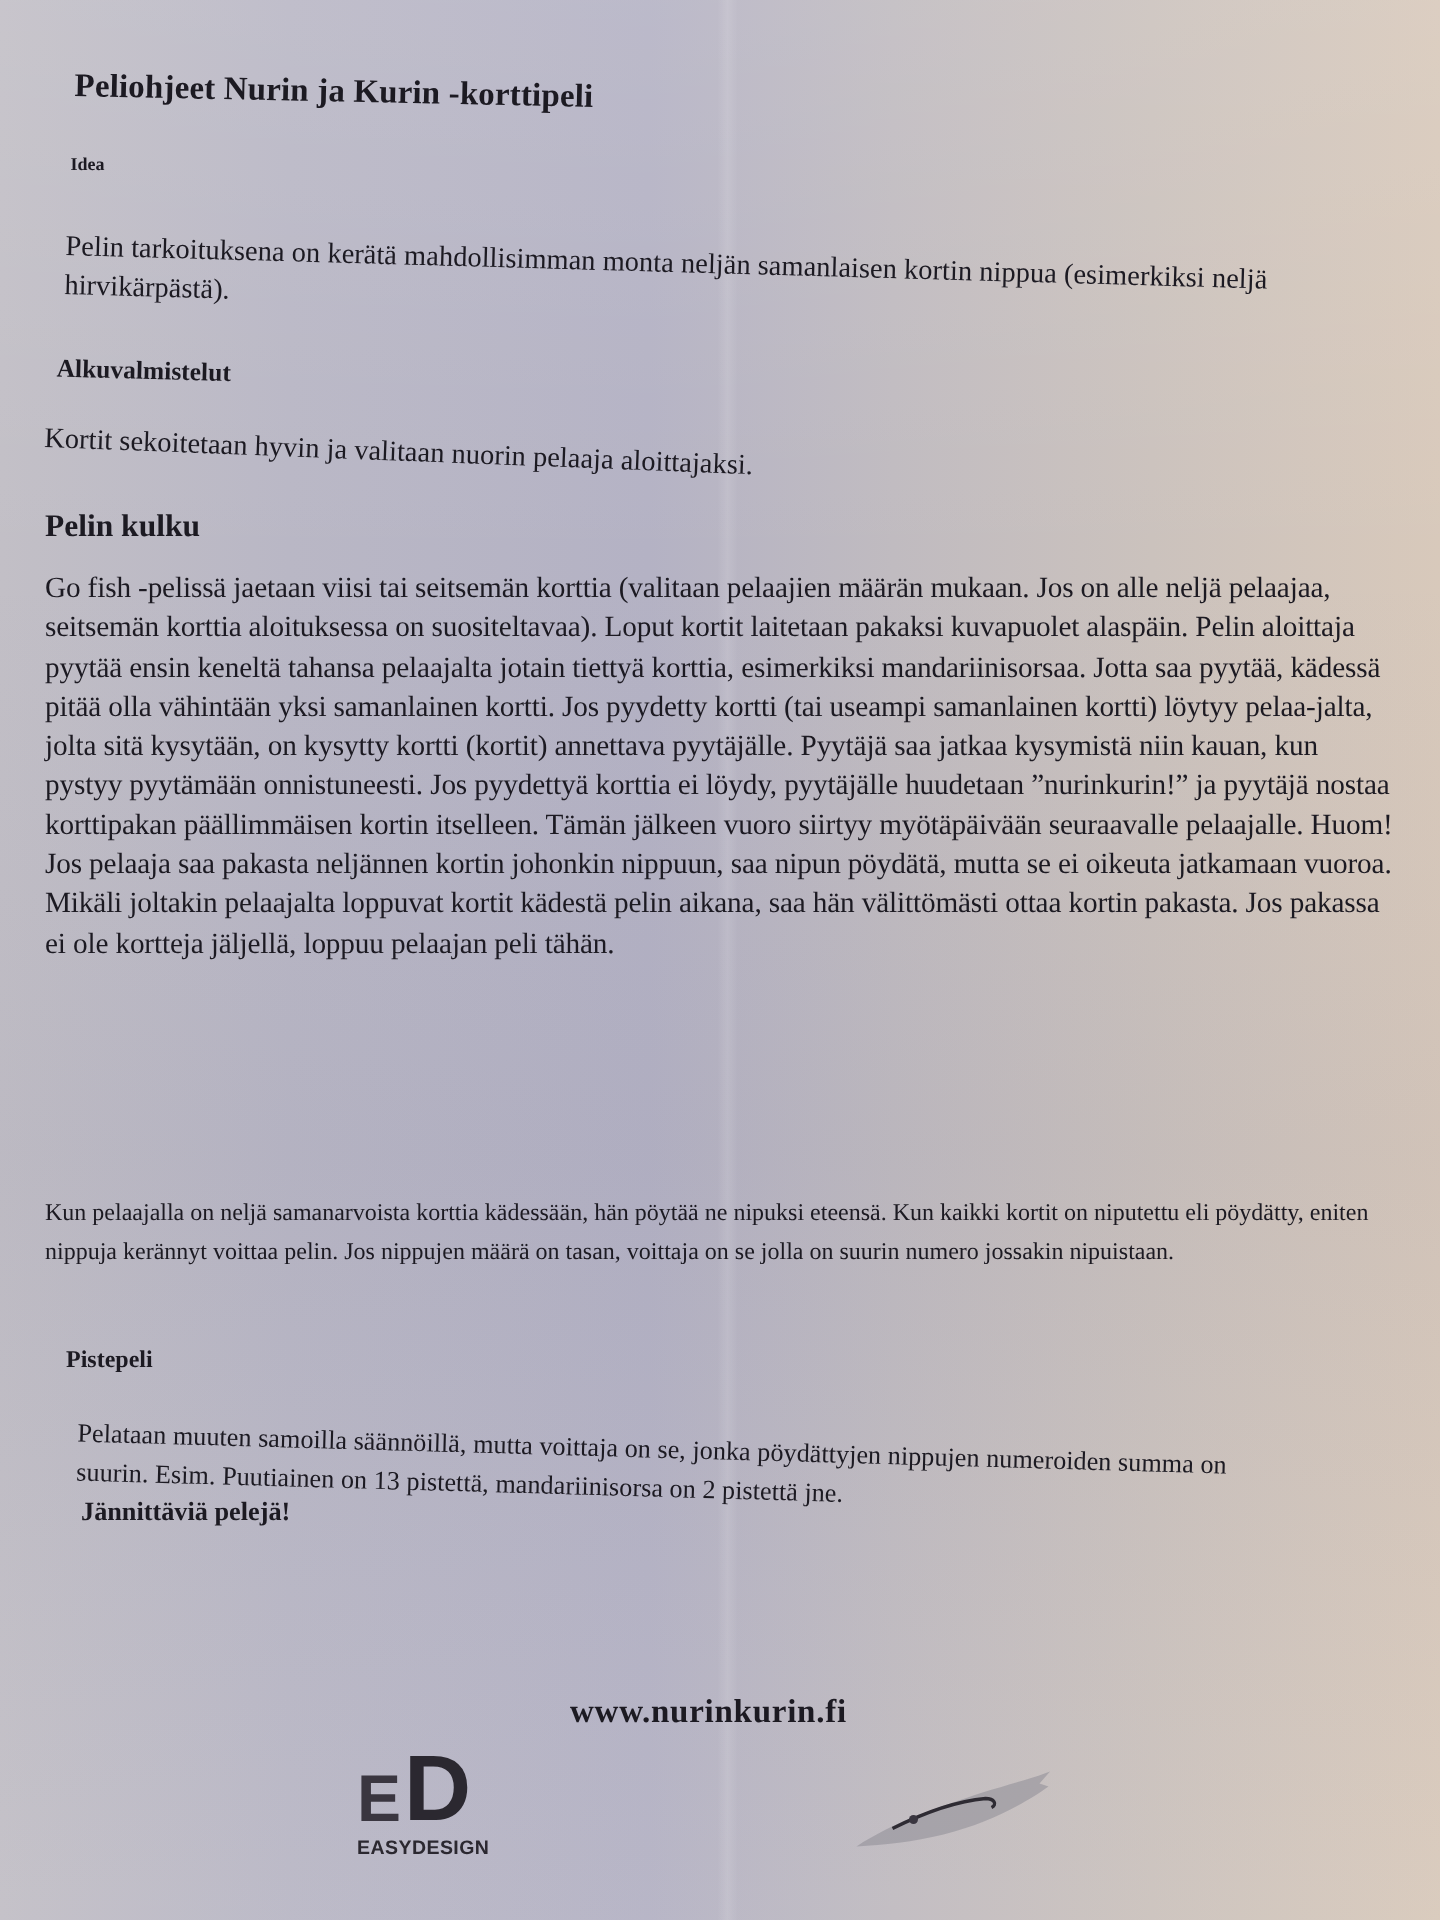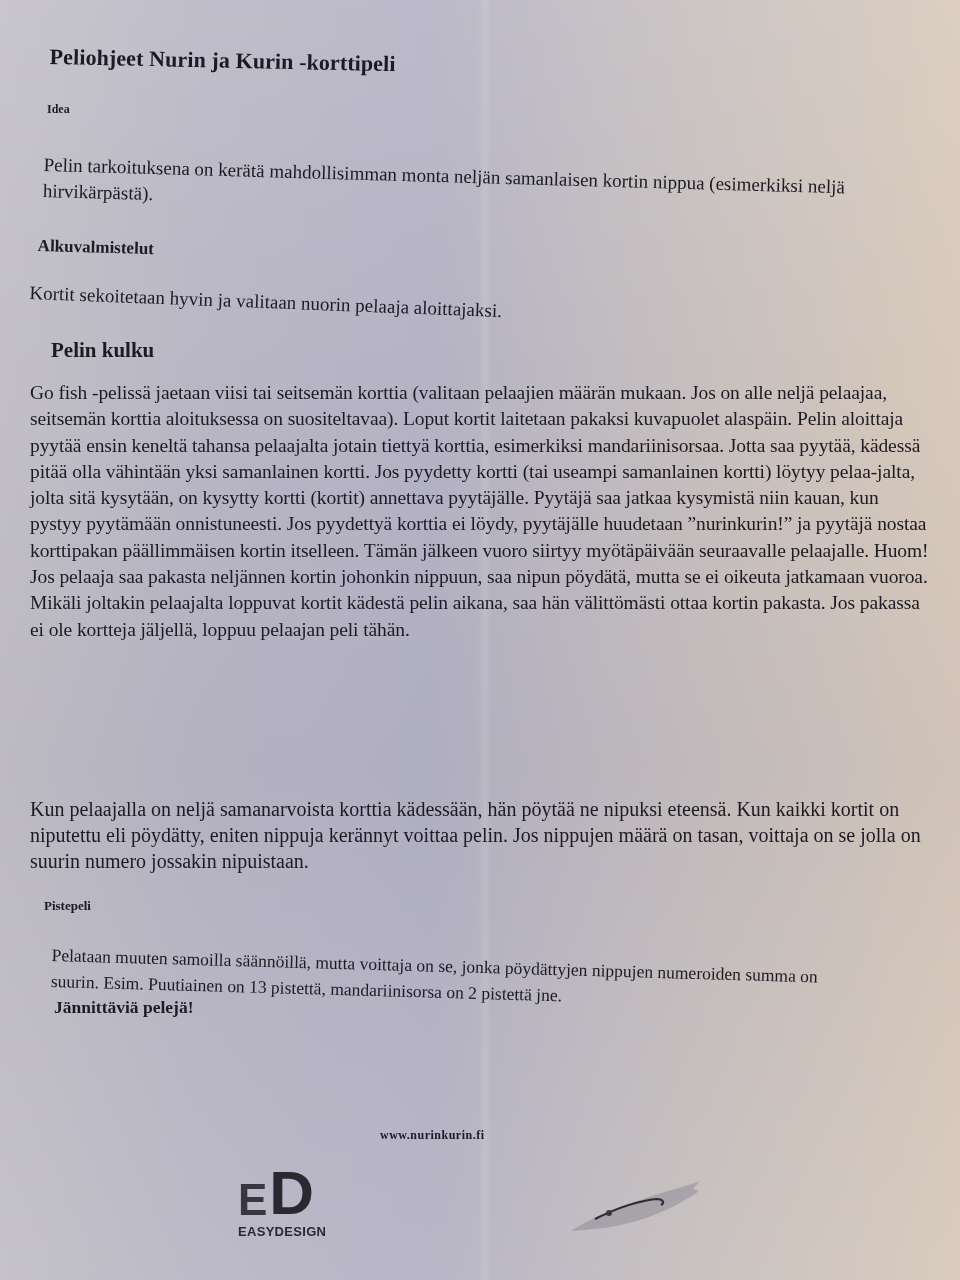--- a/index.html
+++ b/index.html
@@ -20,32 +20,32 @@
     background: linear-gradient(90deg, rgba(0,0,0,0) 0%, rgba(255,255,255,0.12) 50%, rgba(0,0,0,0) 100%);
   }
   h1.title {
     position: absolute; left: 50px; top: 44px; margin: 0;
     font-size: 22px; font-weight: bold; letter-spacing: 0.1px;
     transform: rotate(1.2deg); transform-origin: left top;
   }
   h2, h3 { margin: 0; position: absolute; font-weight: bold; }
   .h-idea { left: 47px; top: 102px; font-size: 12px; }
   .h-alku { left: 38px; top: 236px; font-size: 17px; transform: rotate(1.5deg); transform-origin: left top; }
-  .h-kulku { left: 30px; top: 338px; font-size: 21px; margin-left: 21px; }
-  .h-piste { left: 44px; top: 898px; font-size: 13px; }
+  .h-kulku { left: 30px; top: 338px; font-size: 21px; }
+  .h-piste { left: 44px; top: 898px; font-size: 16px; }
   .p {
     position: absolute; margin: 0; font-size: 19px; line-height: 26px;
   }
   .p-idea { left: 44px; top: 152px; width: 850px; transform: rotate(1.6deg); transform-origin: left top; }
   .p-alku { left: 30px; top: 280px; width: 800px; font-size: 19px; transform: rotate(2.2deg); transform-origin: left top; }
   .p-kulku { left: 30px; top: 380px; width: 900px; font-size: 19.5px; line-height: 26.3px; letter-spacing: -0.1px; }
-  .p-kulku2 { left: 30px; top: 796px; width: 900px; font-size: 20px; line-height: 26px; }
+  .p-kulku2 { left: 30px; top: 796px; width: 900px; font-size: 16px; line-height: 26px; }
   .p-piste { left: 52px; top: 942px; width: 800px; font-size: 17.5px; line-height: 26px; transform: rotate(1.6deg); transform-origin: left top; }
   .p-closing { left: 54px; top: 994px; font-size: 17.5px; font-weight: bold; text-align: center; }
-  .url { position: absolute; left: 380px; top: 1128px; font-size: 12px; font-weight: bold; letter-spacing: 0.5px; }
+  .url { position: absolute; left: 380px; top: 1128px; font-size: 22px; font-weight: bold; letter-spacing: 0.5px; }
   .logo { position: absolute; left: 238px; top: 1160px; width: 80px; }
   .logo-mark {
     display: flex; align-items: flex-end; height: 62px;
     font-family: "Liberation Sans", "DejaVu Sans", sans-serif; font-weight: bold;
     color: #2b2830;
   }
   .logo-e { font-size: 44px; line-height: 44px; margin-right: 2px; color: #3a3640; }
   .logo-d { font-size: 62px; line-height: 58px; }
   .logo-text {
     font-family: "Liberation Sans", "DejaVu Sans", sans-serif; font-weight: bold;

